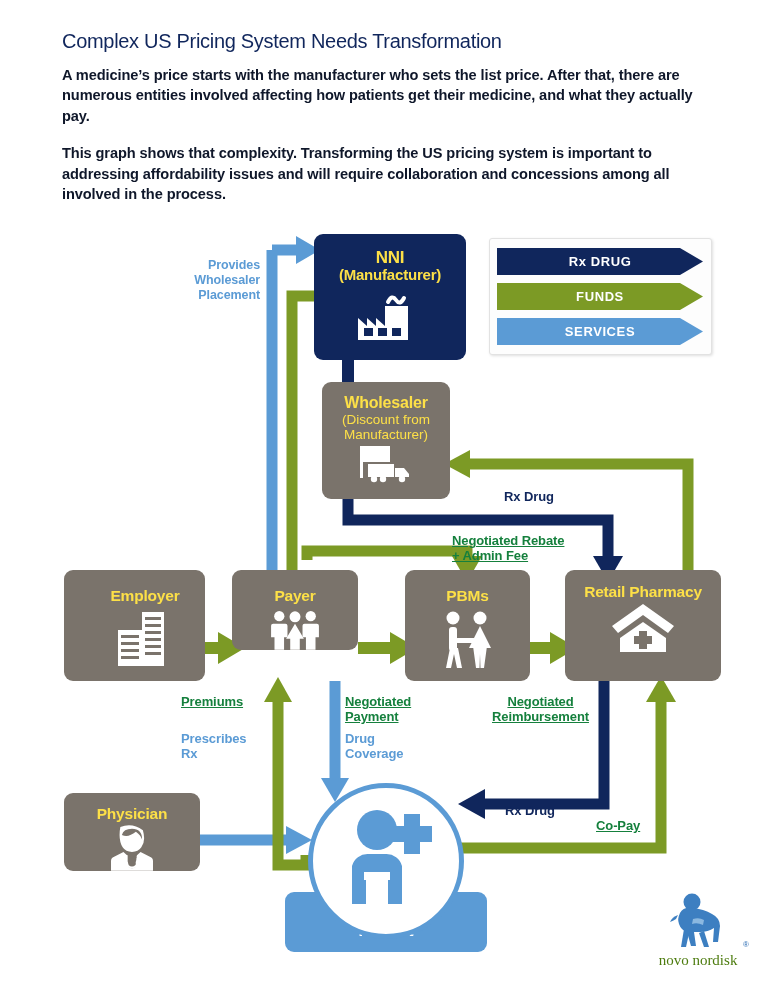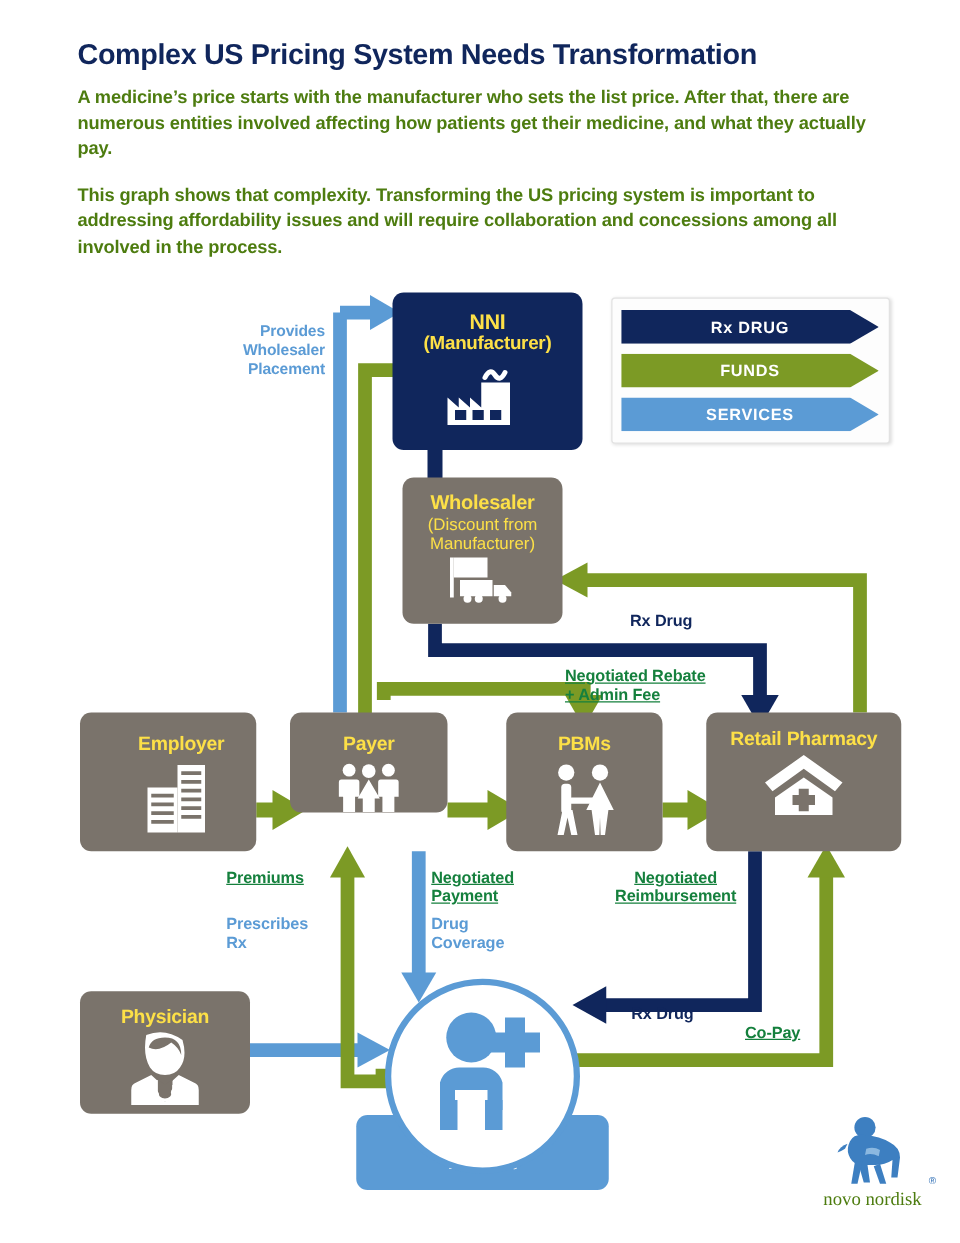--- a/index.html
+++ b/index.html
@@ -4,23 +4,23 @@
 <style>
   html,body{margin:0;padding:0;background:#ffffff;}
   body{width:768px;height:994px;position:relative;overflow:hidden;
        font-family:"Liberation Sans",sans-serif;}
   #root{position:absolute;inset:0;}
 
   .abs{position:absolute;}
 
   
   #header{left:62px;top:30px;width:660px;}
-  #title{font-size:23px;font-weight:bold;color:#10265c;letter-spacing:-0.3px;
+  #title{font-size:20px;font-weight:normal;color:#10265c;letter-spacing:-0.3px;
          line-height:1.15;white-space:nowrap;}
-  .para{font-size:14.6px;font-weight:bold;color:#4d7c0f;line-height:1.40;
+  .para{font-size:14.6px;font-weight:bold;color:#0f172a;line-height:1.40;
         margin-top:12px;letter-spacing:-0.1px;}
   #para2{margin-top:17px;}
   svg.layer{position:absolute;left:0;top:0;width:768px;height:994px;
             pointer-events:none;}
 
   
   .node{position:absolute;border-radius:9px;box-sizing:border-box;
         display:flex;flex-direction:column;align-items:center;
         color:#fde047;text-align:center;}
   .node .nlab{font-weight:bold;line-height:1.12;letter-spacing:-0.2px;}
@@ -32,21 +32,21 @@
   #nni .nlab{font-size:17px;}
   #nni .sub{font-size:15px;font-weight:bold;}
   #wholesaler{left:322px;top:382px;width:128px;height:117px;padding-top:12px;}
   #wholesaler .nlab{font-size:16px;}
   #wholesaler .sub{font-size:13.5px;font-weight:normal;line-height:1.12;}
 
   #employer{left:64px;top:570px;width:141px;height:111px;padding-top:17px;padding-left:21px;}
   #payer{left:232px;top:570px;width:126px;height:80px;padding-top:17px;text-align:right;}
   #pbms{left:405px;top:570px;width:125px;height:111px;padding-top:17px;}
   #pharmacy{left:565px;top:570px;width:156px;height:111px;padding-top:13px;}
-  #physician{left:64px;top:793px;width:136px;height:98px;padding-top:12px;}
+  #physician{left:64px;top:793px;width:136px;height:78px;padding-top:12px;}
   #employer .nlab,#payer .nlab,#pbms .nlab,#pharmacy .nlab,#physician .nlab{font-size:15.5px;}
 
   #patientbar{left:285px;top:892px;width:202px;height:60px;background:#5b9bd5;
               border-radius:9px;display:flex;align-items:flex-end;
               justify-content:center;padding-bottom:12px;box-sizing:border-box;
               color:#fff;font-weight:bold;font-size:16.5px;}
   #patientcircle{left:308px;top:783px;width:156px;height:156px;border-radius:50%;
                  background:#ffffff;border:5px solid #5b9bd5;box-sizing:border-box;}
 
   

